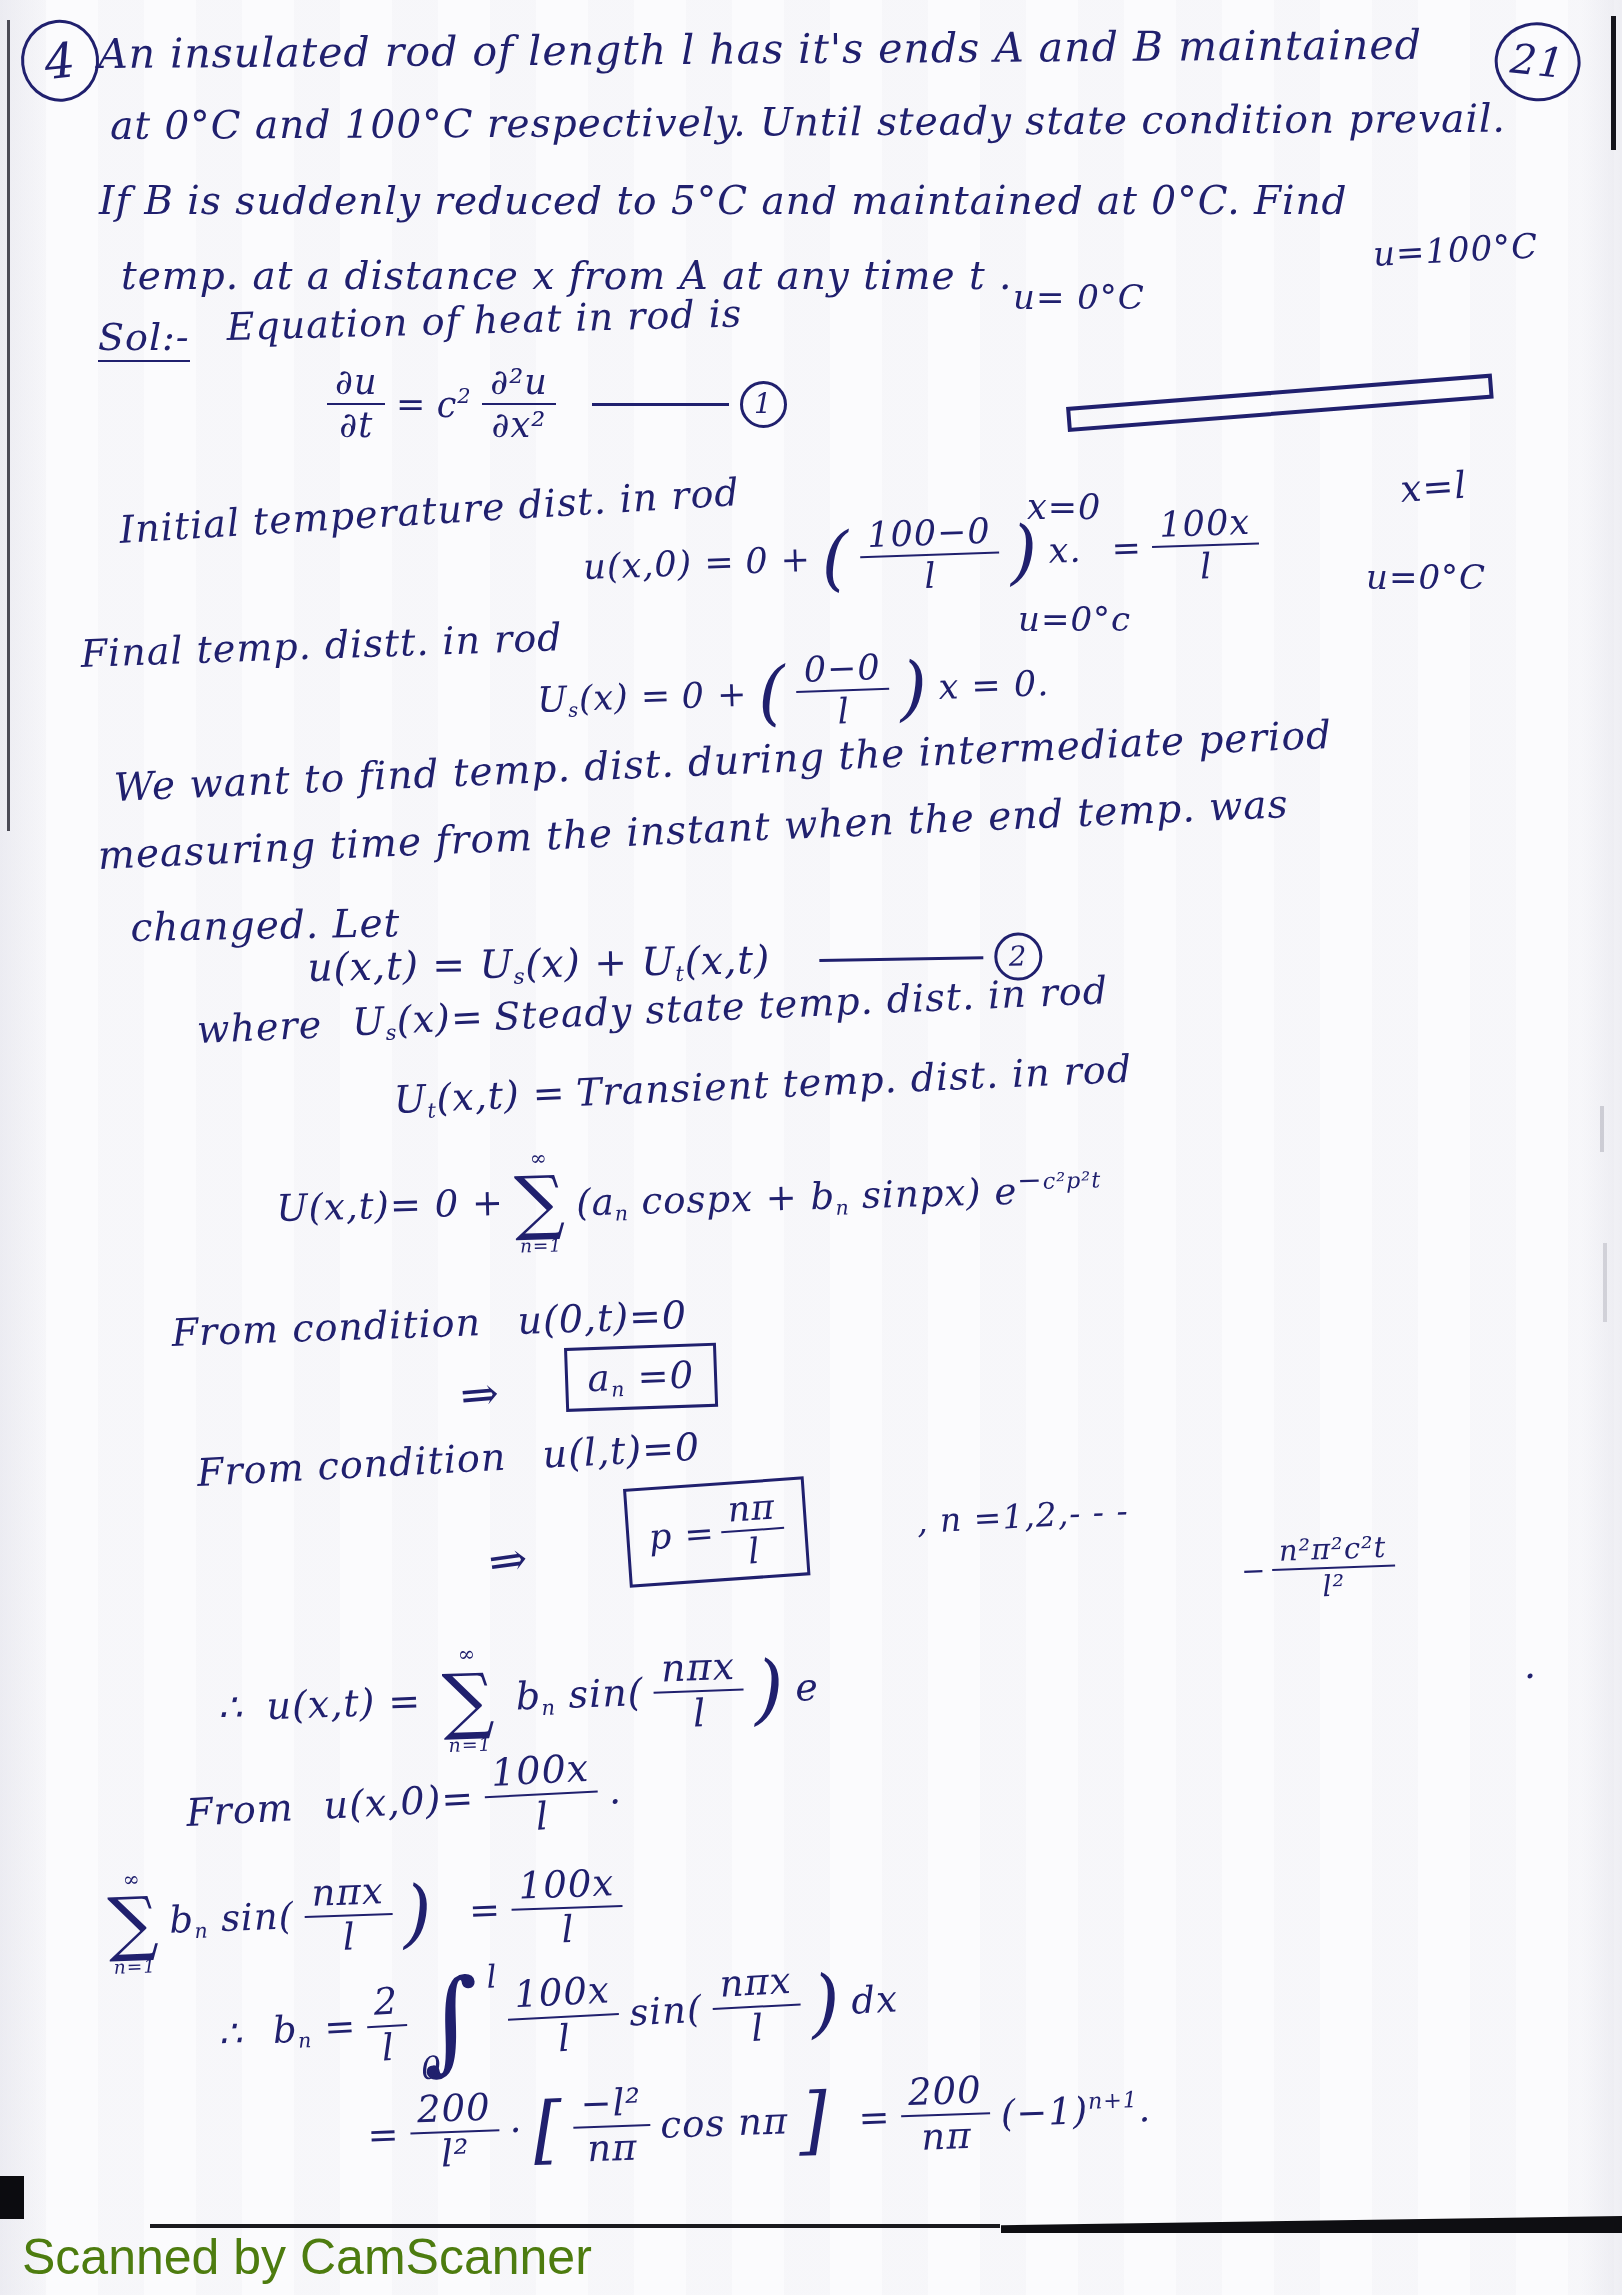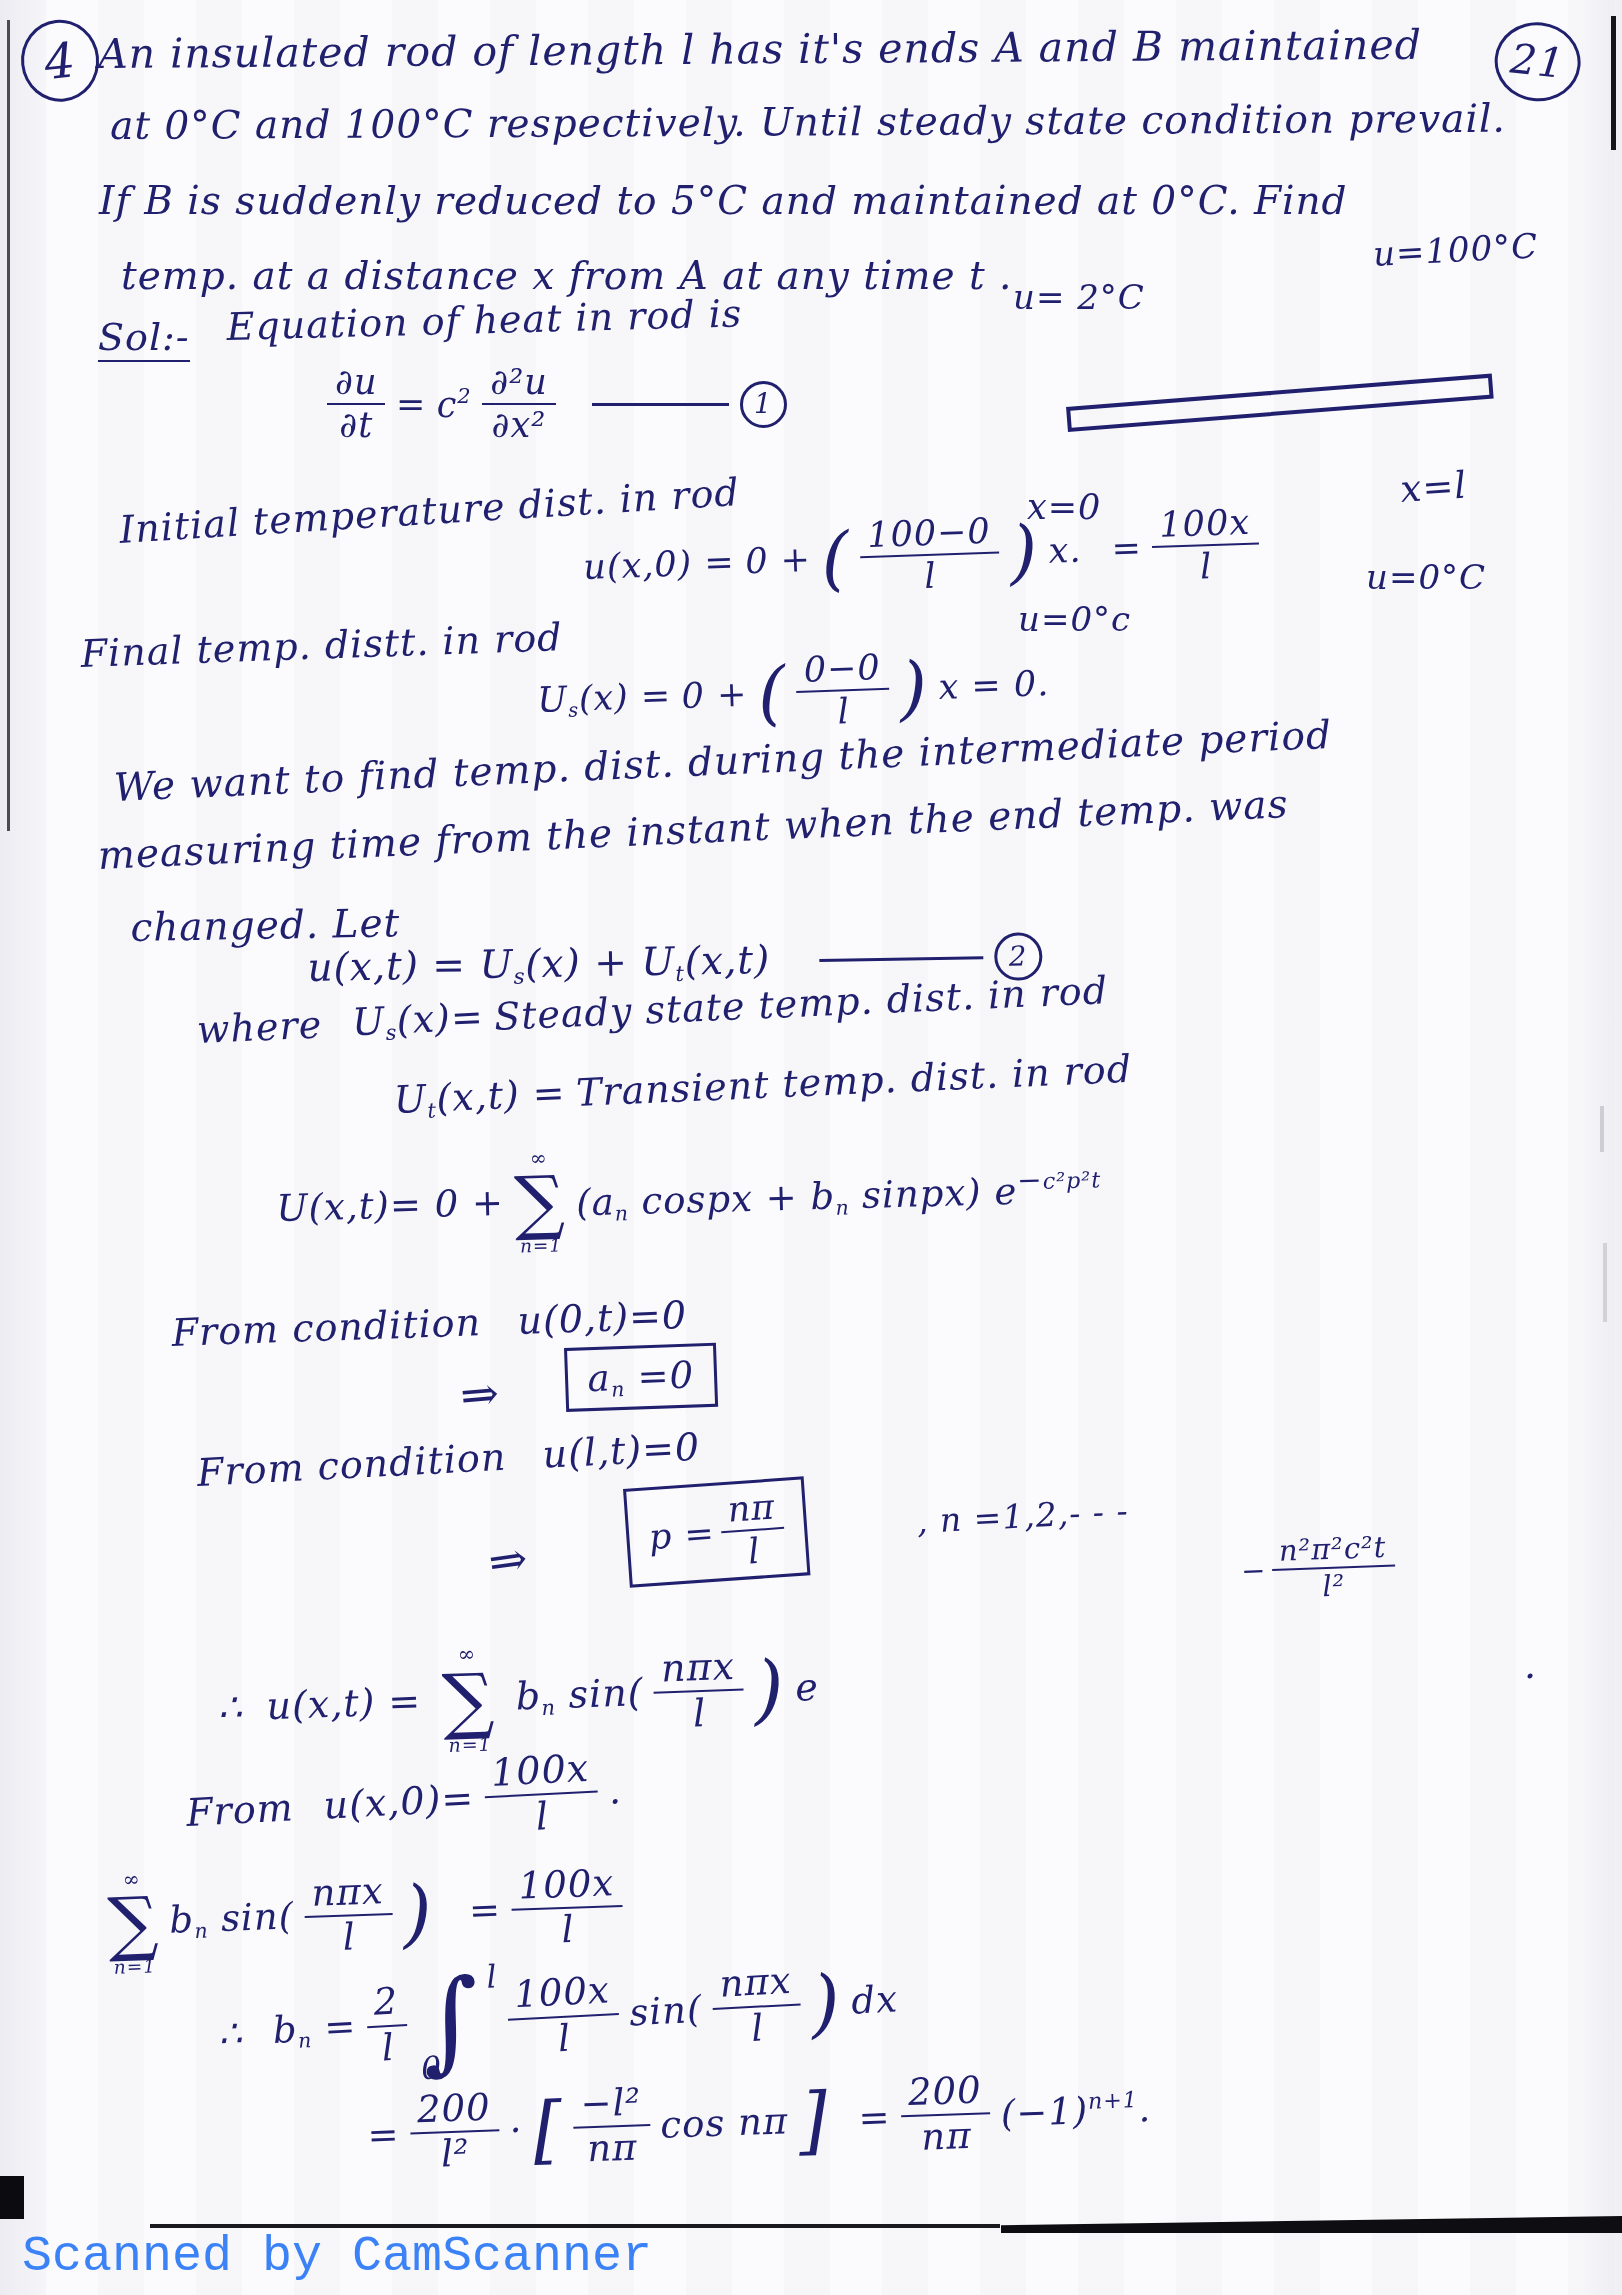--- a/index.html
+++ b/index.html
@@ -29,21 +29,21 @@
   .circle{display:inline-flex;align-items:center;justify-content:center;border:3.9px solid currentColor;border-radius:50%;line-height:1;}
   .boxed{display:inline-flex;align-items:center;gap:6.5px;border:3.3px solid currentColor;padding:6.5px 19.6px;transform-origin:left top;}
   .dash{display:inline-block;border-top:3.3px solid currentColor;vertical-align:middle;}
   .bigp{font-size:2em;font-weight:200;line-height:.8;}
   .intwrap{position:relative;display:inline-block;margin:0 17px 0 3.9px;}
   .intwrap .g{font-size:3em;font-style:normal;line-height:.8;}
   .intwrap .isup{position:absolute;top:-15.7px;right:-19.6px;font-size:.85em;}
   .intwrap .isub{position:absolute;bottom:-17px;left:-2.6px;font-size:.85em;}
   .underl{border-bottom:2.6px solid currentColor;padding-bottom:1.3px;}
   .artifact{position:absolute;}
-  .footer-text{position:absolute;font-family:Liberation Mono, monospace;color:#3b82f6;font-style:normal;}
+  .footer-text{position:absolute;font-family:Liberation Sans, sans-serif;color:#4d7c0f;font-style:normal;}
 </style>
 </head>
 <body>
 
 <div class="artifact" style="left:6.5px;top:19.6px;width:3.9px;height:811px;background:#2e2e3a;opacity:.85;"></div>
 <div class="artifact" style="left:1611px;top:15.7px;width:5.2px;height:134px;background:#15151c;"></div>
 <div class="artifact" style="left:1600px;top:1106px;width:3.9px;height:46px;background:#8a8a97;opacity:.35;"></div>
 <div class="artifact" style="left:1603px;top:1243px;width:3.9px;height:79px;background:#8a8a97;opacity:.3;"></div>
 
 <span class="hw circle" style="left:17px;top:23.6px;width:72px;height:76px;font-size:48px;transform:rotate(-6deg);">
@@ -59,21 +59,21 @@
   <span>at 0°C and 100°C respectively. Until steady state condition prevail.</span>
 </div>
 <div class="hw" style="left:99px;top:178px;font-size:39px;">
   <span>If B is suddenly reduced to 5°C and maintained at 0°C. Find</span>
 </div>
 <div class="hw" style="left:96px;top:253px;font-size:39px;margin-left:25px;">
   <span>temp. at a distance x from A at any time t .</span>
 </div>
 
 <div class="hw" style="left:1013px;top:277px;font-size:34px;">
-  <span>u= 2°C</span>
+  <span>u= 0°C</span>
 </div>
 <div class="hw" style="left:1372px;top:234px;font-size:34px;transform:rotate(-3deg);">
   <span>u=100°C</span>
 </div>
 <div style="position:absolute;left:1068px;top:407px;width:419px;height:17px;border:4.6px solid var(--ink);transform:rotate(-4.5deg);transform-origin:left bottom;background:transparent;"></div>
 <div class="hw" style="left:1027px;top:487px;font-size:35px;">
   <span>x=0</span>
 </div>
 <div class="hw" style="left:1399px;top:468px;font-size:37px;transform:rotate(-4deg);">
   <span>x=l</span>

